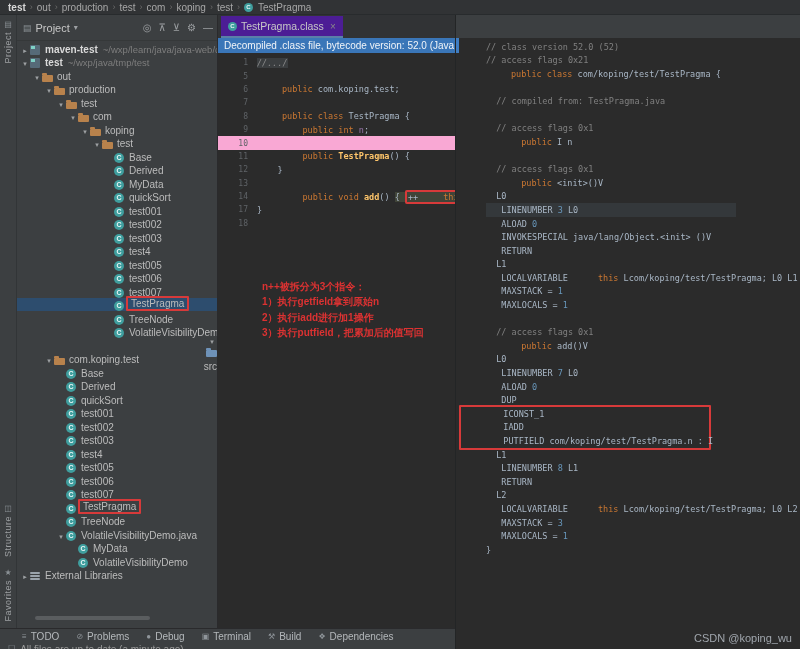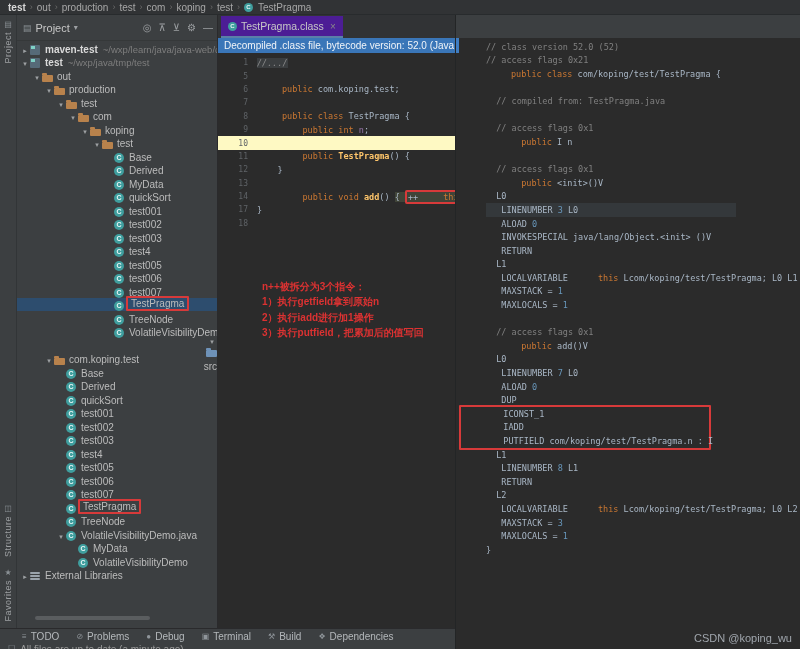--- a/index.html
+++ b/index.html
@@ -62,21 +62,21 @@
   .tabbar{height:23px;background:#313335;display:flex;align-items:flex-end;}
   .tab{height:22px;background:#4c1d95;border-bottom:2px solid #5a7fa8;box-sizing:border-box;
     display:flex;align-items:center;gap:4px;padding:0 7px;margin-left:3px;}
   .tab-label{font-size:10.5px;color:#c7c7c7;}
   .tab-close{font-size:10px;color:#888;margin-left:2px;}
   .icn-class.small{width:9px;height:9px;font-size:6px;}
   .banner{height:15px;background:#3a76b8;color:#f0f4f8;font-size:10px;display:flex;align-items:center;
     padding-left:6px;white-space:nowrap;overflow:hidden;}
   .ed-content{position:relative;padding-top:3px;font-family:"DejaVu Sans Mono",monospace;font-size:8.5px;}
   .ed-line{height:13.4px;display:flex;align-items:center;}
-  .ed-line.caret{background:#fef9c3;}
+  .ed-line.caret{background:#f9a8d4;}
   .gut{flex:0 0 30px;text-align:right;padding-right:9px;color:#5f6367;font-size:8px;}
   .code{white-space:pre;}
   .t-k{color:#cc7832;padding-left:25px;}.t-p{color:#a9b7c6;}.t-c{color:#808080;}.t-n{color:#6897bb;}
   .t-y{color:#ffc66b;font-weight:bold;}.t-f{color:#9876aa;}
   .t-fold{color:#8c8c8c;font-style:italic;background:#3b3e40;}
   .t-fb{background:#404438;color:#a9b7c6;}
   .t-box{background:#404438;border:2px solid #d73a3a;border-radius:2px;padding:0 1px;margin:-2px 0;}
   .annotation{position:absolute;left:44px;top:264px;font-size:10px;font-weight:bold;color:#dc3232;
     line-height:15.4px;white-space:nowrap;}
 

